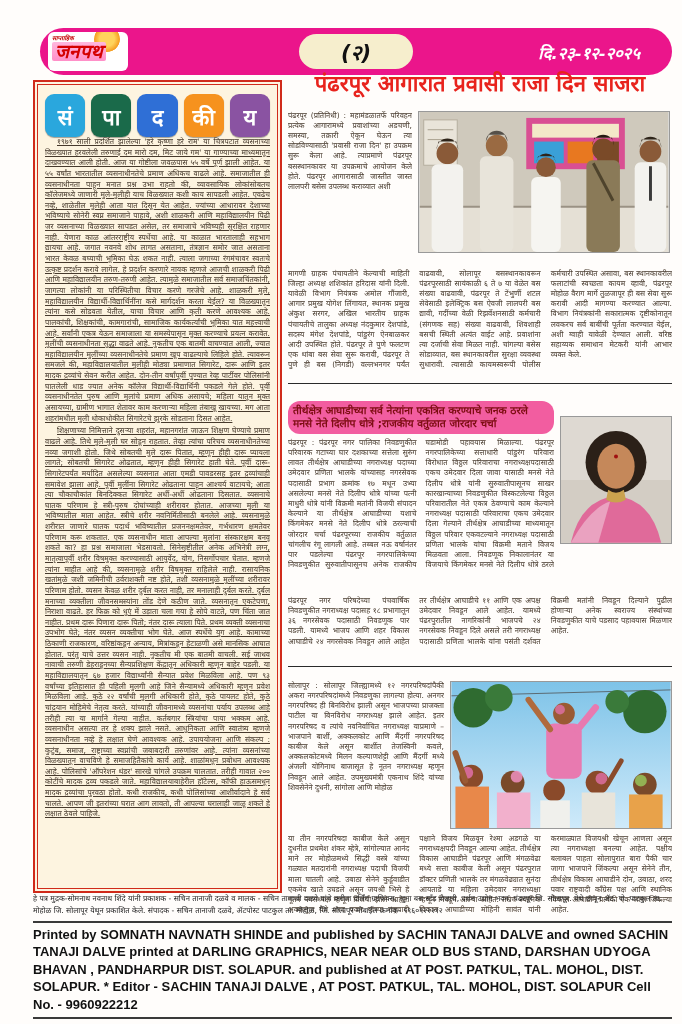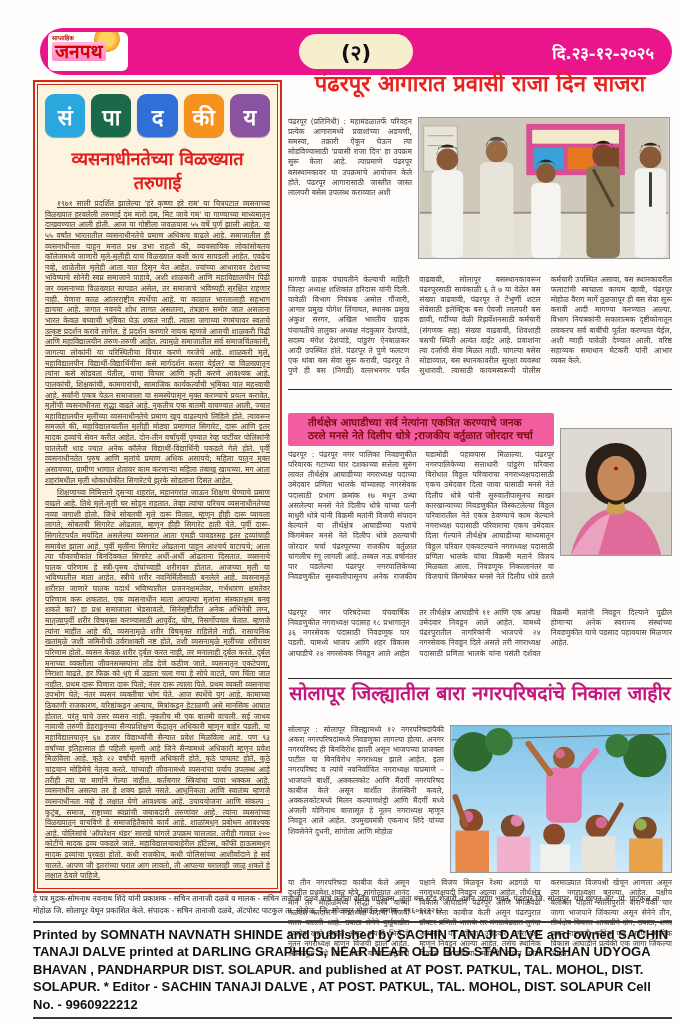--- a/index.html
+++ b/index.html
@@ -13,74 +13,73 @@
               border-radius:6px; overflow:hidden; padding:2px 4px; }
   .sun { position:absolute; right:8px; top:-6px; width:26px; height:26px; border-radius:50%;
          background:radial-gradient(circle,#ffd35c 0 40%,#f59b1e 70%,transparent 72%); }
   .weekly { font-size:6px; color:#c40000; font-weight:bold; position:relative; z-index:2; }
   .paper-name { font-size:19px; font-weight:bold; color:#d40000; line-height:1;
                 background:linear-gradient(#ffb7dd,#ff8fc8); display:inline-block; padding:0 3px;
                 position:relative; z-index:2; border-radius:2px; }
   .page-pill { position:absolute; left:50%; transform:translateX(-50%); top:6px; width:114px; height:35px;
                border-radius:18px; display:flex; align-items:center; justify-content:center;
                font-size:21px; font-weight:bold; color:#111; }
-  .mast-date { position:absolute; right:18px; top:13px; color:#fff; font-weight:bold; font-size:16.5px; }
+  .mast-date { position:absolute; right:32px; top:13px; color:#fff; font-weight:bold; font-size:16.5px; }
 
   
   .ed-outer { position:absolute; left:33px; top:80px; width:249px; height:813px;
               border:2px solid #d02a1a; padding:2px; background:#fdf4e0; }
   .ed-inner { border:1px solid #d02a1a; height:100%; padding:5px 7px; overflow:hidden; }
   .tiles { display:flex; gap:6px; justify-content:center; margin-top:4px; }
   .tile { width:41px; height:43px; border-radius:9px; color:#fff; font-weight:bold; font-size:22px;
           display:flex; align-items:center; justify-content:center; box-shadow:0 1px 1px rgba(0,0,0,.35); }
   .ed-head { text-align:center; font-weight:bold; font-size:18px; margin:9px 0 5px; }
   .ed-body { font-size:7.5px; line-height:1.42; text-align:justify; color:#46392c; height:688px; overflow:hidden; }
   .ed-body p { text-indent:12px; margin-bottom:2px;text-decoration:underline; }
 
   
   .right-col { position:absolute; left:288px; top:72px; width:384px; }
   .a-head { text-align:center; font-weight:bold; line-height:1.12; }
   .small-body { font-size:7.5px; line-height:1.36; text-align:justify; color:#46392c; overflow:hidden; }
-  .row { display:flex; gap:6px; margin-top:20px; }
+  .row { display:flex; gap:6px; margin-top:14px; }
   .photo { border:1px solid #999; background:#ddd; flex:0 0 auto; }
   .cols3 { column-count:3; column-gap:10px; margin-top:16px; }
   .cols2 { column-count:2; column-gap:9px; }
   .sep { border:none; border-top:1.5px solid #2a2a2a; margin:6px 0 4px; }
   .subhead { font-size:10.5px; font-weight:bold; color:#7e0d12; line-height:1.3;
-             padding:3px 20px; margin:3px 0 4px; border-radius:2px; }
+             padding:3px 5px; margin:3px 0 4px; border-radius:12px; }
 
   
   .footer { position:absolute; left:33px; top:893px; width:639px; }
   .f-marathi { font-size:7.6px; line-height:1.55; color:#222; }
   .f-rule { border:none; border-top:2.5px solid #3a3a3a; margin:4px 0 3px; }
   .f-english { font-family:"Liberation Sans",sans-serif; font-size:13px; line-height:1.35; color:#111; font-weight:bold; }
 </style>
 </head>
 <body>
 
-<div class="masthead" style="background-color: rgb(235, 21, 139);">
+<div class="masthead" style="background-color: rgb(235, 21, 139); font-style: italic;">
   <div class="logo-box">
     <span class="sun"></span>
     <div class="weekly">साप्ताहिक</div>
     <div class="paper-name">जनपथ</div>
   </div>
   <div class="page-pill" style="background-color: rgb(246, 238, 205);">(२)</div>
   <div class="mast-date">दि.२३-१२-२०२५</div>
 </div>
 
 <div class="ed-outer">
   <div class="ed-inner">
     <div class="tiles">
       <span class="tile" style="background-color: rgb(42, 167, 221);">सं</span>
       <span class="tile" style="background-color: rgb(26, 106, 74);">पा</span>
       <span class="tile" style="background-color: rgb(47, 111, 214);">द</span>
       <span class="tile" style="background-color: rgb(246, 146, 30);">की</span>
       <span class="tile" style="background-color: rgb(138, 83, 162);">य</span>
     </div>
-    <div class="ed-head" style="color: rgb(225, 29, 29);">व्यसनाधीनतेच्या विळख्यात तरुणाई</div>
     <div class="ed-body">
       <p>१९७१ साली प्रदर्शित झालेल्या 'हरे कृष्णा हरे राम' या चित्रपटात व्यसनाच्या विळख्यात हरवलेली तरुणाई दम मारो दम, मिट जाये गम' या गाण्याच्या माध्यमातून दाखवण्यात आली होती. आज या गोष्टीला जवळपास ५५ वर्षे पूर्ण झाली आहेत. या ५५ वर्षांत भारतातील व्यसनाधीनतेचे प्रमाण अधिकच वाढले आहे. समाजातील ही व्यसनाधीनता पाहून मनात प्रश्न उभा राहतो की, व्यावसायिक लोकांसोबतच कॉलेजमध्ये जाणारी मुले-मुलीही याच विळख्यात कशी काय सापडली आहेत. एवढेच नव्हे, शाळेतील मुलेही आता यात दिसून येत आहेत. ज्यांच्या आधारावर देशाच्या भविष्याचे सोनेरी स्वप्न समाजाने पाहावे, अशी शाळकरी आणि महाविद्यालयीन पिढी जर व्यसनाच्या विळख्यात सापडत असेल, तर समाजाचे भविष्यही सुरक्षित राहणार नाही. येणारा काळ आंतरराष्ट्रीय स्पर्धेचा आहे. या काळात भारतालाही सहभाग द्यायचा आहे. जगात नवनवे शोध लागत असताना, तंत्रज्ञान समोर जात असताना भारत केवळ बघ्याची भूमिका घेऊ शकत नाही. त्याला जगाच्या रंगमंचावर स्वतःचे उत्कृष्ट प्रदर्शन करावे लागेल. हे प्रदर्शन करणारे नायक म्हणजे आजची शाळकरी पिढी आणि महाविद्यालयीन तरुण-तरुणी आहेत. त्यामुळे समाजातील सर्व समाजचिंतकांनी, जागत्या लोकांनी या परिस्थितीचा विचार करणे गरजेचे आहे. शाळकरी मुले, महाविद्यालयीन विद्यार्थी-विद्यार्थिनींना कसे मार्गदर्शन करता येईल? या विळख्यातून त्यांना कसे सोडवता येतील, याचा विचार आणि कृती करणे आवश्यक आहे. पालकांची, शिक्षकांची, कामगारांची, सामाजिक कार्यकर्त्यांची भूमिका यात महत्त्वाची आहे. सर्वांनी एकत्र येऊन समाजाला या समस्येपासून मुक्त करण्याचे प्रयत्न करावेत. मुलींची व्यसनाधीनता सुद्धा वाढते आहे. नुकतीच एक बातमी वाचण्यात आली, ज्यात महाविद्यालयीन मुलींच्या व्यसनाधीनतेचे प्रमाण खूप वाढल्याचे लिहिले होते. त्यावरून समजले की, महाविद्यालयातील मुलीही मोठ्या प्रमाणात सिगारेट, दारू आणि इतर मादक द्रव्यांचे सेवन करीत आहेत. दोन-तीन वर्षांपूर्वी पुण्यात रेव्ह पार्टीवर पोलिसांनी घातलेली धाड ज्यात अनेक कॉलेज विद्यार्थी-विद्यार्थिनी पकडले गेले होते. पूर्वी व्यसनाधीनतेत पुरुष आणि मुलांचे प्रमाण अधिक असायचे; महिला यातून मुक्त असायच्या, ग्रामीण भागात शेतावर काम करणाऱ्या महिला तंबाखू खायच्या. मग आता शहरांमधील मुली धोकाधोकीत सिगारेटचे झुरके सोडताना दिसत आहेत.</p>
       <p>शिक्षणाच्या निमित्ताने दुसऱ्या शहरांत, महानगरांत जाऊन शिक्षण घेण्याचे प्रमाण वाढले आहे. तिथे मुले-मुली घर सोडून राहतात. तेव्हा त्यांचा परिचय व्यसनाधीनतेच्या नव्या जगाशी होतो. जिथे सोबतची मुले दारू पितात, म्हणून हीही दारू प्यायला लागते; सोबतची सिगारेट ओढतात, म्हणून हीही सिगारेट हाती घेते. पूर्वी दारू-सिगारेटपर्यंत मर्यादित असलेल्या व्यसनात आता एमडी पावडरसह इतर द्रव्यांचाही समावेश झाला आहे. पूर्वी मुलींना सिगारेट ओढताना पाहून आश्चर्य वाटायचे; आता त्या चौकाचौकांत बिनदिक्कत सिगारेट अर्धी-अर्धी ओढताना दिसतात. व्यसनाचे घातक परिणाम हे स्त्री-पुरुष दोघांच्याही शरीरावर होतात. आजच्या मुली या भविष्यातील माता आहेत. स्त्रीचे शरीर नवनिर्मितीसाठी बनलेले आहे. व्यसनामुळे शरीरात जाणारे घातक पदार्थ भविष्यातील प्रजननक्षमतेवर, गर्भधारण क्षमतेवर परिणाम करू शकतात. एक व्यसनाधीन माता आपल्या मुलांना संस्कारक्षम बनवू शकते का? हा प्रश्न समाजाला भेडसावतो. सिनेसृष्टीतील अनेक अभिनेत्री लग्न, मातृत्वापूर्वी शरीर विषमुक्त करण्यासाठी आयुर्वेद, योग, निसर्गोपचार घेतात. म्हणजे त्यांना माहीत आहे की, व्यसनामुळे शरीर विषमुक्त राहिलेले नाही. रासायनिक खतांमुळे जशी जमिनीची उर्वराशक्ती नष्ट होते, तशी व्यसनामुळे मुलींच्या शरीरावर परिणाम होतो. व्यसन केवळ शरीर दुर्बल करत नाही, तर मनालाही दुर्बल करते. दुर्बल मनाच्या व्यक्तीला जीवनसमस्यांना तोंड देणे कठीण जाते. व्यसनातून एकटेपणा, निराशा वाढते. हर फिक्र को धुएं में उड़ाता चला गया हे सोपे वाटते, पण चिंता जात नाहीत. प्रथम दारू पिणारा दारू पितो; नंतर दारू त्याला पिते. प्रथम व्यक्ती व्यसनाचा उपभोग घेते; नंतर व्यसन व्यक्तीचा भोग घेते. आज स्पर्धेचे युग आहे. कामाच्या ठिकाणी राजकारण, वरिष्ठांकडून अन्याय, मित्रांकडून हेटाळणी असे मानसिक आघात होतात. परंतु याचे उत्तर व्यसन नाही. नुकतीच मी एक बातमी वाचली. सई जाधव नावाची तरुणी डेहराडूनच्या सैन्यप्रशिक्षण केंद्रातून अधिकारी म्हणून बाहेर पडली. या महाविद्यालयातून ६७ हजार विद्यार्थ्यांनी सैन्यात प्रवेश मिळविला आहे. पण ९३ वर्षांच्या इतिहासात ही पहिली मुलगी आहे जिने सैन्यामध्ये अधिकारी म्हणून प्रवेश मिळविला आहे. कुठे २२ वर्षांची मुलगी अधिकारी होते, कुठे पायलट होते, कुठे चांद्रयान मोहिमेचे नेतृत्व करते. यांच्याही जीवनामध्ये व्यसनांचा पर्याय उपलब्ध आहे तरीही त्या या मार्गाने गेल्या नाहीत. कर्तबगार स्त्रियांचा पाया भक्कम आहे. व्यसनाधीन असत्या तर हे शक्य झाले नसते. आधुनिकता आणि स्वातंत्र्य म्हणजे व्यसनाधीनता नव्हे हे लक्षात घेणे आवश्यक आहे. उपाययोजना आणि संकल्प : कुटुंब, समाज, राष्ट्राच्या स्वप्नांची जबाबदारी तरुणांवर आहे. त्यांना व्यसनांच्या विळख्यातून वाचविणे हे समाजहितैकांचे कार्य आहे. शाळांमधून प्रबोधन आवश्यक आहे. पोलिसांचे 'ऑपरेशन थंडर' सारखे चांगले उपक्रम चालतात. तरीही गावात २०० कोटींचे मादक द्रव्य पकडले जाते. महाविद्यालयाबाहेरील हॉटेल्स, कॉफी हाऊसमधून मादक द्रव्यांचा पुरवठा होतो. कधी राजकीय, कधी पोलिसांच्या आशीर्वादाने हे सर्व चालते. आपण जी इतरांच्या घरात आग लावतो, ती आपल्या घरालाही जाळू शकते हे लक्षात ठेवले पाहिजे.</p>
     </div>
   </div>
 </div>
 
 <div class="right-col">
 
   <div class="a-head" style="font-size: 22px; color: rgb(232, 35, 29);">पंढरपूर आगारात प्रवासी राजा दिन साजरा</div>
@@ -134,21 +133,20 @@
       <circle cx="56" cy="40" r="2" fill="#a01010"></circle>
       <path d="M10 128 Q20 84 56 80 Q92 84 102 128 Z" fill="#e06a9a"></path>
       <path d="M10 128 Q30 92 50 86 L38 128 Z" fill="#eaa2c0"></path>
       <path d="M48 74 q8 6 16 0 l2 10 q-10 6 -20 0 Z" fill="#caa24e"></path>
     </svg>
   </div>
   <div class="small-body cols3" style="height:64px;">पंढरपूर नगर परिषदेच्या पंचवार्षिक निवडणुकीत नगराध्यक्ष पदासह १८ प्रभागातून ३६ नगरसेवक पदासाठी निवडणूक पार पडली. यामध्ये भाजप आणि शहर विकास आघाडीचे २४ नगरसेवक निवडून आले आहेत तर तीर्थक्षेत्र आघाडीचे ११ आणि एक अपक्ष उमेदवार निवडून आले आहेत. यामध्ये पंढरपुरातील नागरिकांनी भाजपचे २४ नगरसेवक निवडून दिले असले तरी नगराध्यक्ष पदासाठी प्रणिता भालके यांना पसंती दर्शवत विक्रमी मतांनी निवडून दिल्याने पुढील होणाऱ्या अनेक स्वराज्य संस्थांच्या निवडणुकीत याचे पडसाद पहावयास मिळणार आहेत.</div>
 
   <hr class="sep">
 
-  <div class="a-head" style="font-size: 19.5px; color: rgb(194, 24, 126);">सोलापूर जिल्ह्यातील बारा नगरपरिषदांचे निकाल जाहीर</div>
   <div class="row">
     <div class="small-body" style="width:156px; height:148px;">सोलापूर : सोलापूर जिल्ह्यामध्ये १२ नगरपरिषदांपैकी अकरा नगरपरिषदांमध्ये निवडणुका लागल्या होत्या. अनगर नगरपरिषद ही बिनविरोध झाली असून भाजपच्या प्राजक्ता पाटील या बिनविरोध नगराध्यक्ष झाले आहेत. इतर नगरपरिषद व त्यांचे नवनिर्वाचित नगराध्यक्ष याप्रमाणे – भाजपाने बार्शी, अक्कलकोट आणि मैंदर्गी नगरपरिषद काबीज केले असून बार्शीत तेजस्विनी कवले, अक्कलकोटमध्ये मिलन कल्याणशेट्टी आणि मैंदर्गी मध्ये अंजली योगिनाथ बाजासूत हे नूतन नगराध्यक्ष म्हणून निवडून आले आहेत. उपमुख्यमंत्री एकनाथ शिंदे यांच्या शिवसेनेने दुधनी, सांगोला आणि मोहोळ</div>
     <svg class="photo" width="222" height="148" viewBox="0 0 222 148">
       <defs>
         <linearGradient id="sky" x1="0" y1="0" x2="0" y2="1">
           <stop offset="0" stop-color="#7ec3e8"></stop>
             <stop offset="1" stop-color="#cfeafa"></stop>
         </linearGradient>
       </defs>
       <rect width="222" height="148" fill="url(#sky)"></rect>

